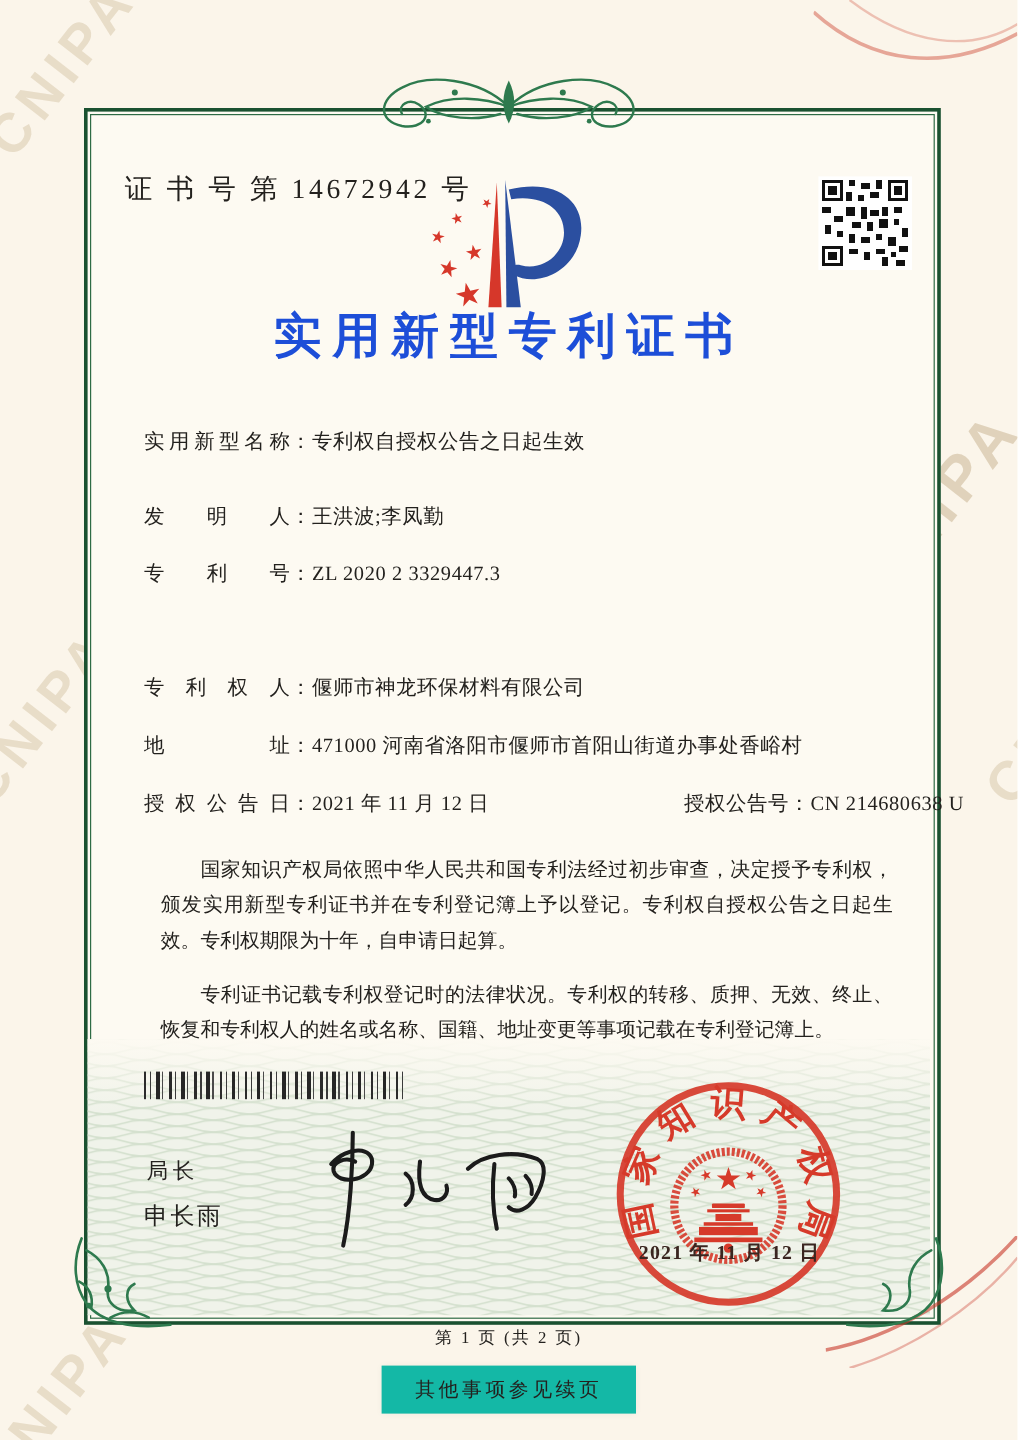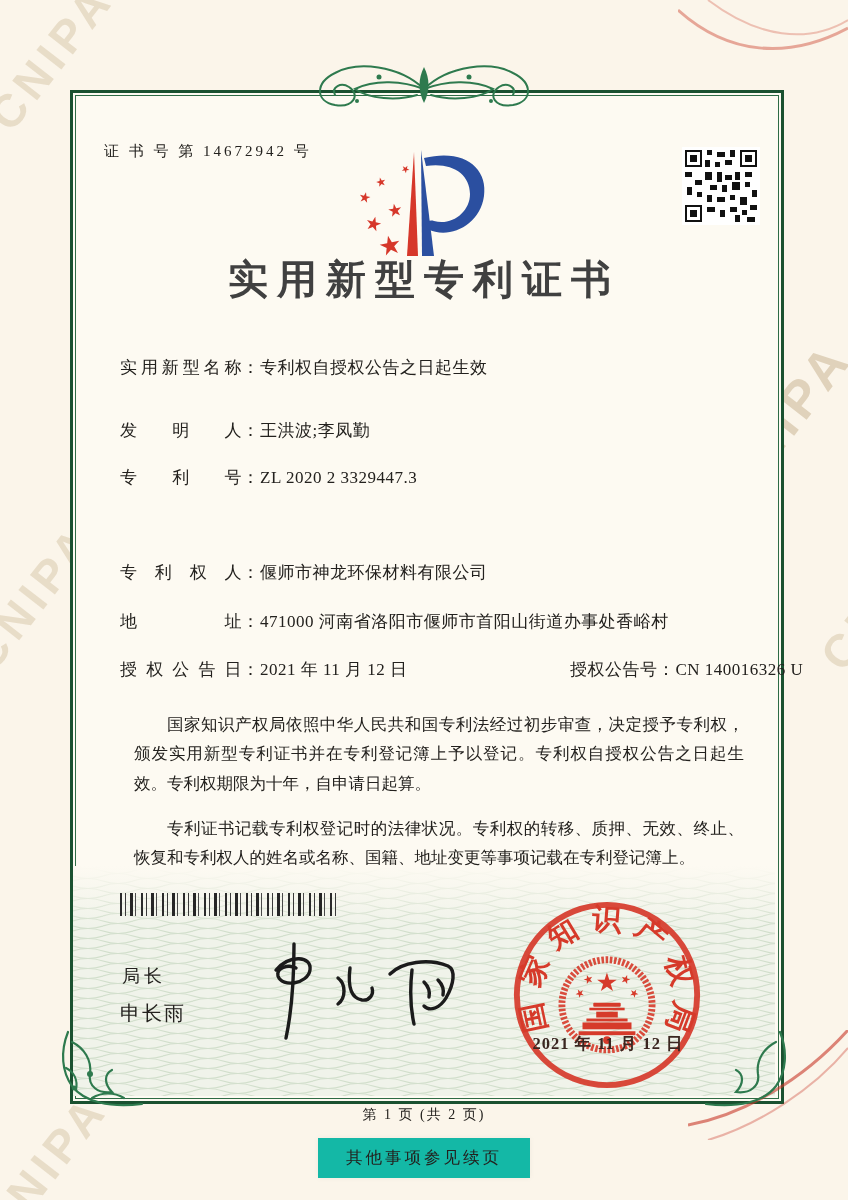--- a/index.html
+++ b/index.html
@@ -17,26 +17,26 @@
   }
   .frame{
     position:absolute; left:70px; top:90px; width:708px; height:1008px;
     border:3px solid #1a5130; background:#fdfaf2; z-index:2;
   }
   .frame-inner{position:absolute; inset:2px; border:1px solid #2e6b45;}
   .waves{position:absolute; left:73px; top:866px; width:702px; height:230px; z-index:3;}
   .waves-fade{position:absolute; left:73px; top:866px; width:702px; height:60px; z-index:4;
     background:linear-gradient(to bottom,#fdfaf2,rgba(253,250,242,0));}
   .content{position:absolute; inset:0; z-index:5;}
-  .cert-number{position:absolute; left:104px; top:142px; font-size:15px; letter-spacing:3px;}
+  .cert-number{position:absolute; left:104px; top:142px; font-size:23px; letter-spacing:3px;}
   .qr{position:absolute; left:682px; top:147px; width:72px; height:72px; background:#fff; padding:3px;}
   .logo{position:absolute; left:348px; top:146px; width:154px; height:118px;}
   .title{
     position:absolute; left:0; right:0; top:252px; text-align:center;
-    font-size:40px; font-weight:bold; letter-spacing:9px; color:#404040;
+    font-size:40px; font-weight:bold; letter-spacing:9px; color:#1d4ed8;
   }
   .field{position:absolute; left:120px; font-size:17px; letter-spacing:0.5px; white-space:nowrap;}
   .field .lbl{display:inline-block; width:122px; text-align:justify; text-align-last:justify; vertical-align:top;}
   .field .col{display:inline-block; width:18px;}
   .field .val{display:inline-block;}
   .grant2{position:absolute; left:450px; top:0; white-space:nowrap;}
   .paras{position:absolute; left:118px; top:694px; width:642px; font-size:16.5px; line-height:1.78; text-align:justify;}
   .paras p{margin:16px; text-indent:2em;}
   .barcode{
     position:absolute; left:120px; top:893px; width:216px; height:23px;
@@ -213,21 +213,21 @@
     </div>
     <div class="field" style="top:561px;">
       <span class="lbl">专利权人</span><span class="col">：</span><span class="val">偃师市神龙环保材料有限公司</span>
     </div>
     <div class="field" style="top:610px;">
       <span class="lbl">地址</span><span class="col">：</span><span class="val">471000 河南省洛阳市偃师市首阳山街道办事处香峪村</span>
     </div>
     <div class="field" style="top:658px;">
       <span class="lbl">授权公告日</span><span class="col">：</span><span class="val">2021 年 11 月 12 日</span>
       <span class="grant2">
-        <span>授权公告号</span><span class="col">：</span><span>CN 140016326 U</span>
+        <span>授权公告号</span><span class="col">：</span><span>CN 214680638 U</span>
       </span>
     </div>
 
     <div class="paras">
       <p>国家知识产权局依照中华人民共和国专利法经过初步审查，决定授予专利权，颁发实用新型专利证书并在专利登记簿上予以登记。专利权自授权公告之日起生效。专利权期限为十年，自申请日起算。</p>
       <p>专利证书记载专利权登记时的法律状况。专利权的转移、质押、无效、终止、恢复和专利权人的姓名或名称、国籍、地址变更等事项记载在专利登记簿上。</p>
     </div>
 
     <div class="barcode"></div>
 

